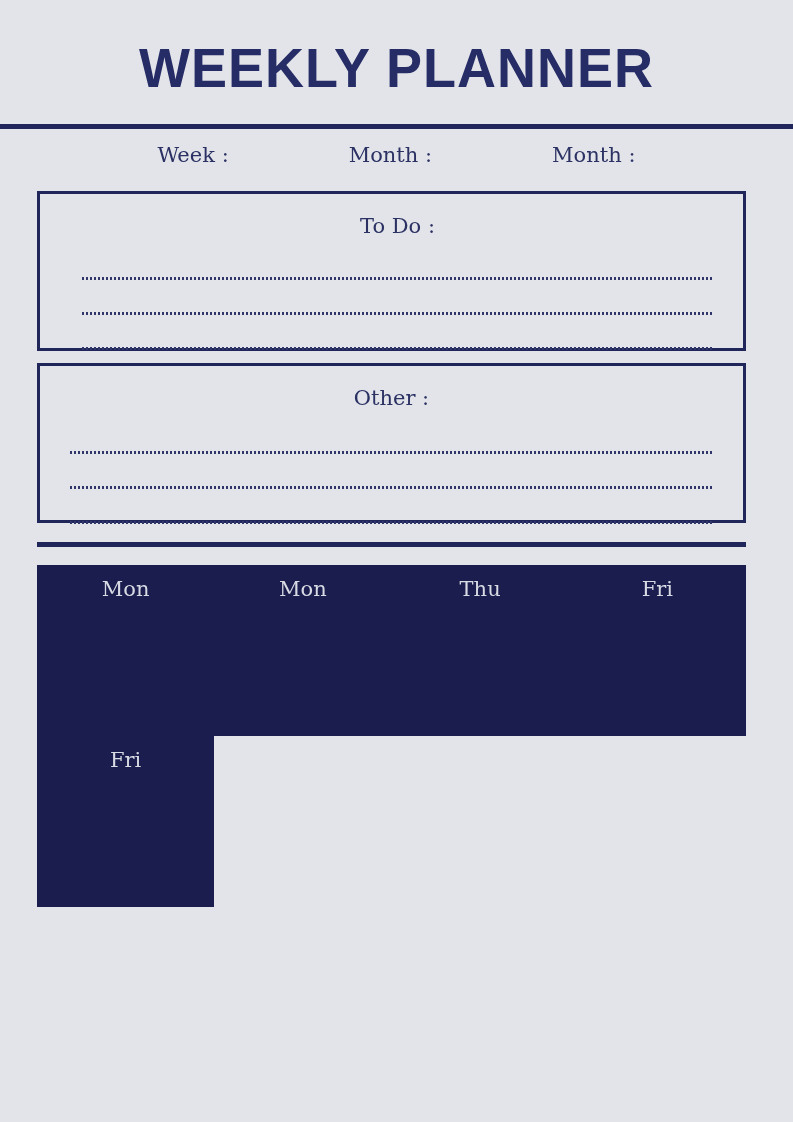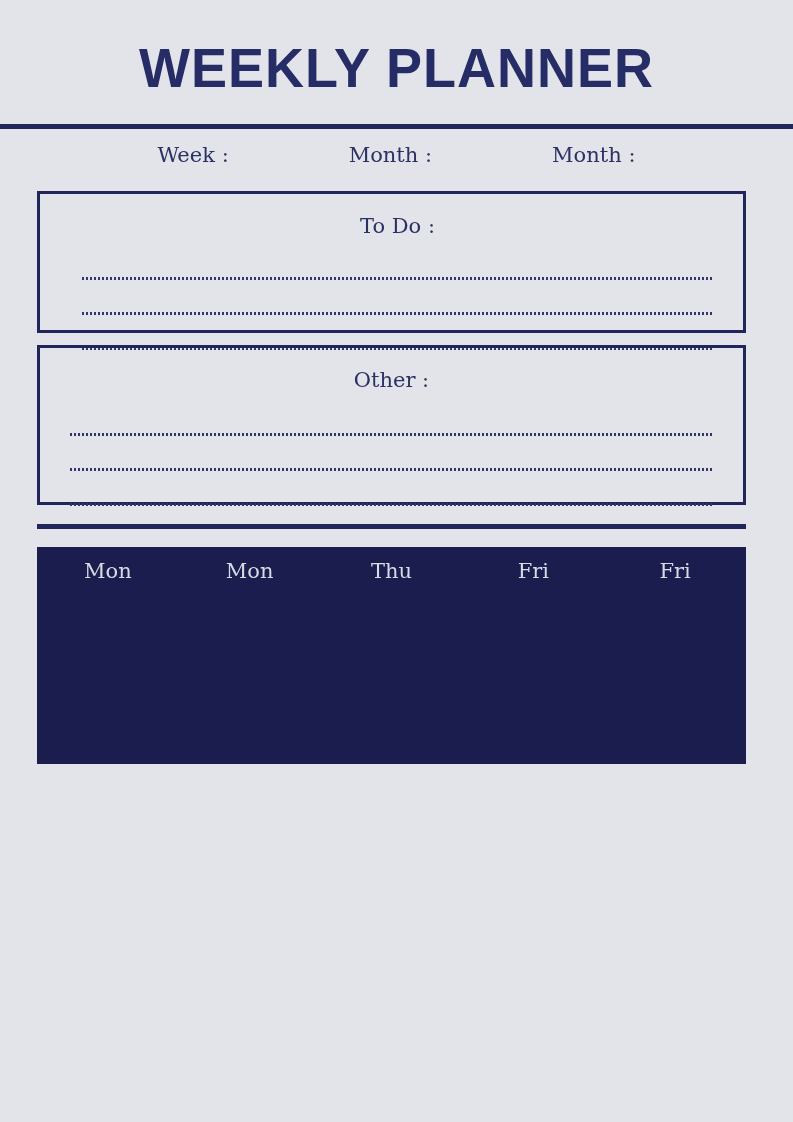--- a/index.html
+++ b/index.html
@@ -40,21 +40,21 @@
     font-size: 21px;
     line-height: 25px;
   }
 
   .section-box {
     margin-left: 37px;
     margin-right: 47px;
     border: 3px solid #21265a;
     background: transparent;
   }
-  .box-todo  { margin-top: 23px; height: 142px; padding-left: 12px; }
+  .box-todo  { margin-top: 23px; height: 160px; padding-left: 12px; }
   .box-other { margin-top: 12px; height: 160px; }
   .box-notes { margin-top: 21px; height: 120px; }
 
   .box-title {
     text-align: center;
     font-size: 21px;
     line-height: 30px;
   }
   .box-todo  .box-title { padding-top: 17px; }
   .box-other .box-title { padding-top: 17px; }
@@ -73,23 +73,23 @@
   .box-notes .dotted-line:first-child { margin-top: 23px; }
 
   .week-divider {
     margin: 19px 47px 0 37px;
     height: 5px;
     background: #21265a;
   }
 
   .days-grid {
     margin: 18px 47px 0 37px;
-    height: 217px;
+    height: 342px;
     display: grid;
-    grid-template-columns: repeat(5, 1fr);
+    grid-template-columns: repeat(4, 1fr);
   }
   .day-column {
     background: #1a1d4e;
     text-align: center;
     padding-top: 11px;
   }
   .day-label {
     color: #d8dbe3;
     font-size: 21px;
     line-height: 26px;

